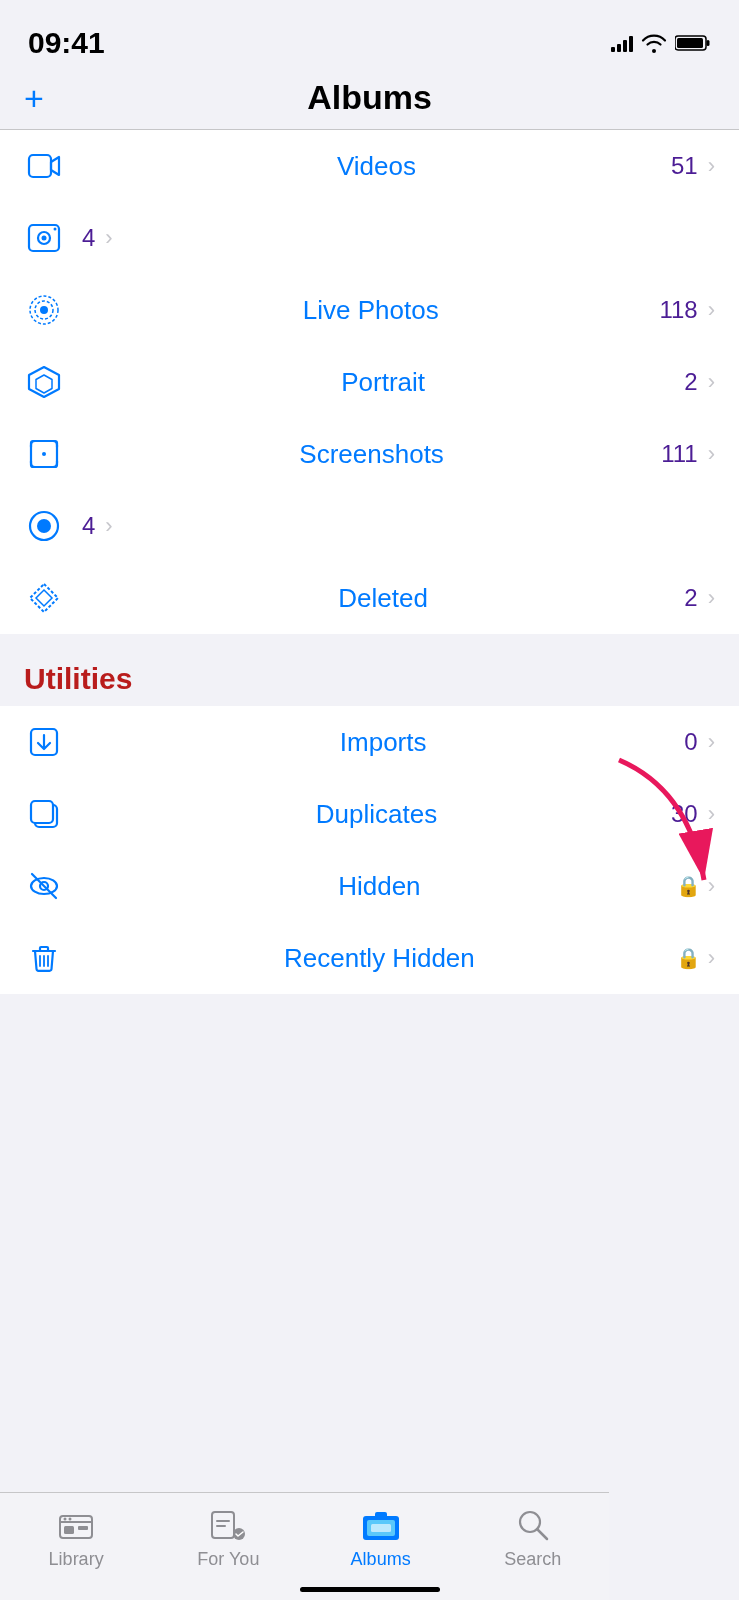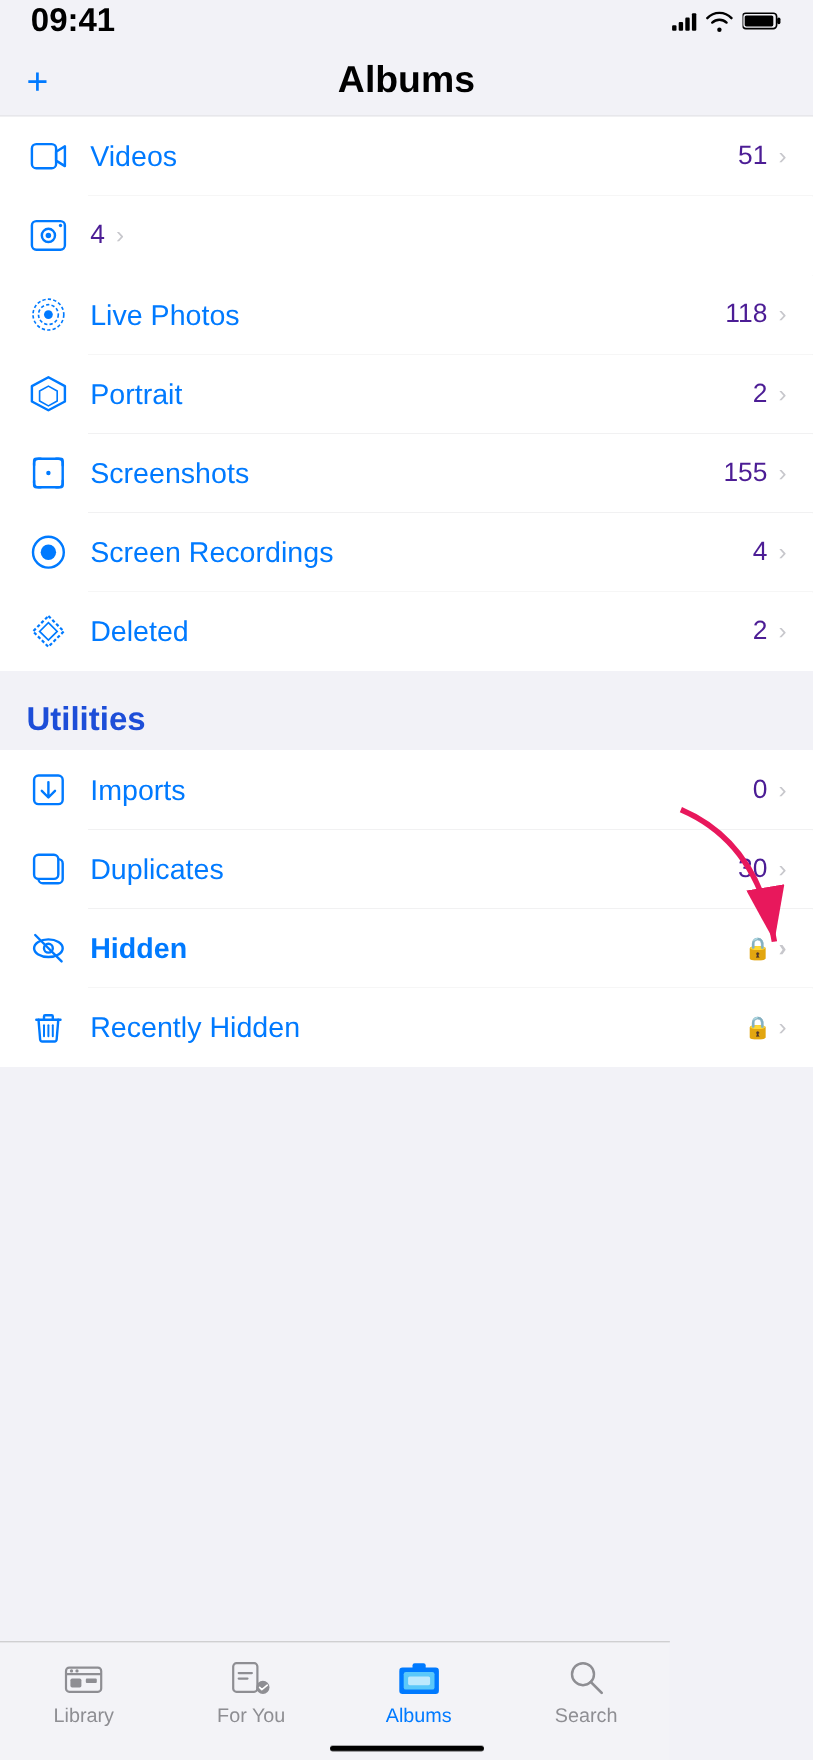--- a/index.html
+++ b/index.html
@@ -10,21 +10,21 @@
       background: #f2f2f7;
       font-family: -apple-system, 'SF Pro Text', 'Helvetica Neue', sans-serif;
       overflow-x: hidden;
     }
 
     
     .status-bar {
       display: flex;
       justify-content: space-between;
       align-items: center;
-      padding: 2px 28px 10px 28px;
+      padding: 26px 28px 10px 28px;
       background: #f2f2f7;
     }
     .status-time {
       font-size: 30px;
       font-weight: 600;
       color: #000;
     }
     .status-icons {
       display: flex;
       align-items: center;
@@ -70,20 +70,21 @@
     .section-divider {
       height: 1px;
       background: #c6c6c8;
       margin: 0;
     }
 
     
     .list-section {
       background: #fff;
       margin-bottom: 0;
+      text-align: center;
     }
 
     
     .list-item {
       display: flex;
       align-items: center;
       padding: 0 24px;
       height: 72px;
       background: #fff;
       cursor: pointer;
@@ -132,21 +133,21 @@
     }
 
     
     .section-header {
       padding: 28px 24px 10px 24px;
       background: #f2f2f7;
     }
     .section-header-text {
       font-size: 30px;
       font-weight: 700;
-      color: #1d4ed8;
+      color: #b91c1c;
     }
 
     
     .tab-bar {
       position: fixed;
       bottom: 0;
       width: 609px;
       background: rgba(242,242,247,0.95);
       border-top: 0.5px solid #c6c6c8;
       display: flex;
@@ -288,32 +289,31 @@
 
         <path d="M4 10V6a2 2 0 0 1 2-2h4" stroke="#007aff" stroke-width="2.2" stroke-linecap="round" fill="none"></path>
         <path d="M30 10V6a2 2 0 0 0-2-2h-4" stroke="#007aff" stroke-width="2.2" stroke-linecap="round" fill="none"></path>
         <path d="M4 24v4a2 2 0 0 0 2 2h4" stroke="#007aff" stroke-width="2.2" stroke-linecap="round" fill="none"></path>
         <path d="M30 24v4a2 2 0 0 1-2 2h-4" stroke="#007aff" stroke-width="2.2" stroke-linecap="round" fill="none"></path>
 
         <circle cx="17" cy="17" r="2" fill="#007aff"></circle>
       </svg>
     </div>
     <span class="item-label">Screenshots</span>
-    <span class="item-count">155</span>
+    <span class="item-count">111</span>
     <span class="item-chevron">›</span>
   </div>
 
   <div class="list-item">
     <div class="item-icon">
       <svg viewBox="0 0 34 34" fill="none" xmlns="http://www.w3.org/2000/svg">
         <circle cx="17" cy="17" r="14" stroke="#007aff" stroke-width="2.2" fill="none"></circle>
         <circle cx="17" cy="17" r="7" fill="#007aff"></circle>
       </svg>
     </div>
-    <span class="item-label">Screen Recordings</span>
     <span class="item-count">4</span>
     <span class="item-chevron">›</span>
   </div>
 
   <div class="list-item">
     <div class="item-icon">
       <svg viewBox="0 0 34 34" fill="none" xmlns="http://www.w3.org/2000/svg">
 
         <path d="M17 3L31 17 17 31 3 17z" stroke="#007aff" stroke-width="2" stroke-dasharray="3 2" fill="none"></path>
         <path d="M17 9L25 17 17 25 9 17z" stroke="#007aff" stroke-width="1.5" fill="none"></path>
@@ -349,21 +349,21 @@
       <svg viewBox="0 0 34 34" fill="none" xmlns="http://www.w3.org/2000/svg">
         <rect x="8" y="8" width="22" height="22" rx="4" stroke="#007aff" stroke-width="2.2" fill="none"></rect>
         <rect x="4" y="4" width="22" height="22" rx="4" stroke="#007aff" stroke-width="2.2" fill="#fff"></rect>
       </svg>
     </div>
     <span class="item-label">Duplicates</span>
     <span class="item-count">30</span>
     <span class="item-chevron">›</span>
   </div>
 
-  <div class="list-item" style="position:relative; overflow:visible;font-weight:bold;">
+  <div class="list-item" style="position:relative; overflow:visible;">
     <div class="item-icon">
       <svg viewBox="0 0 34 34" fill="none" xmlns="http://www.w3.org/2000/svg">
 
         <ellipse cx="17" cy="17" rx="13" ry="8" stroke="#007aff" stroke-width="2.2" fill="none"></ellipse>
         <circle cx="17" cy="17" r="4" stroke="#007aff" stroke-width="2.2" fill="none"></circle>
         <line x1="5" y1="5" x2="29" y2="29" stroke="#007aff" stroke-width="2.2" stroke-linecap="round"></line>
       </svg>
     </div>
     <span class="item-label">Hidden</span>
     <span class="item-lock">🔒</span>

